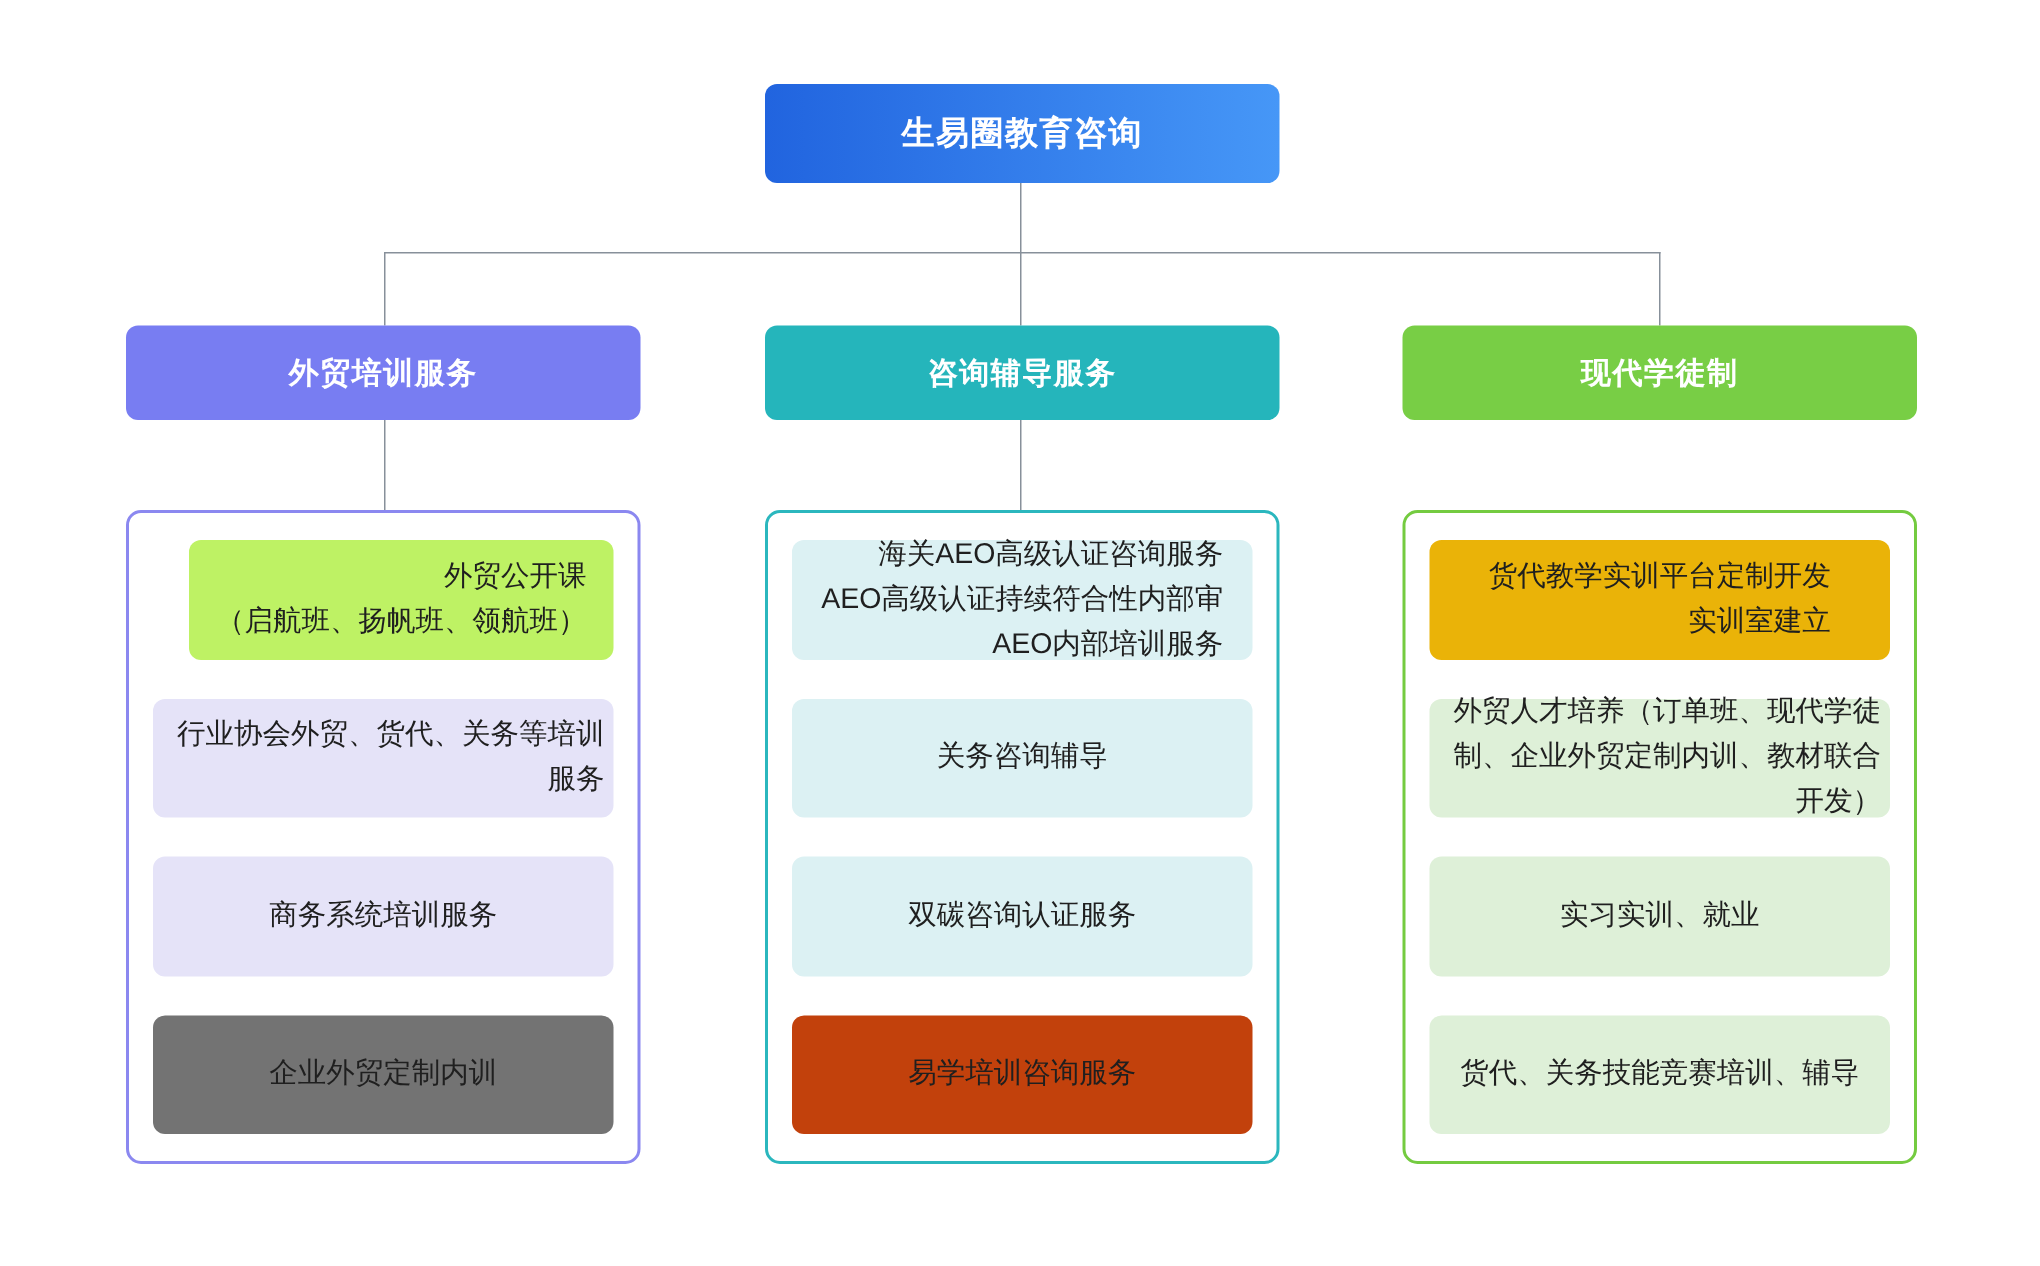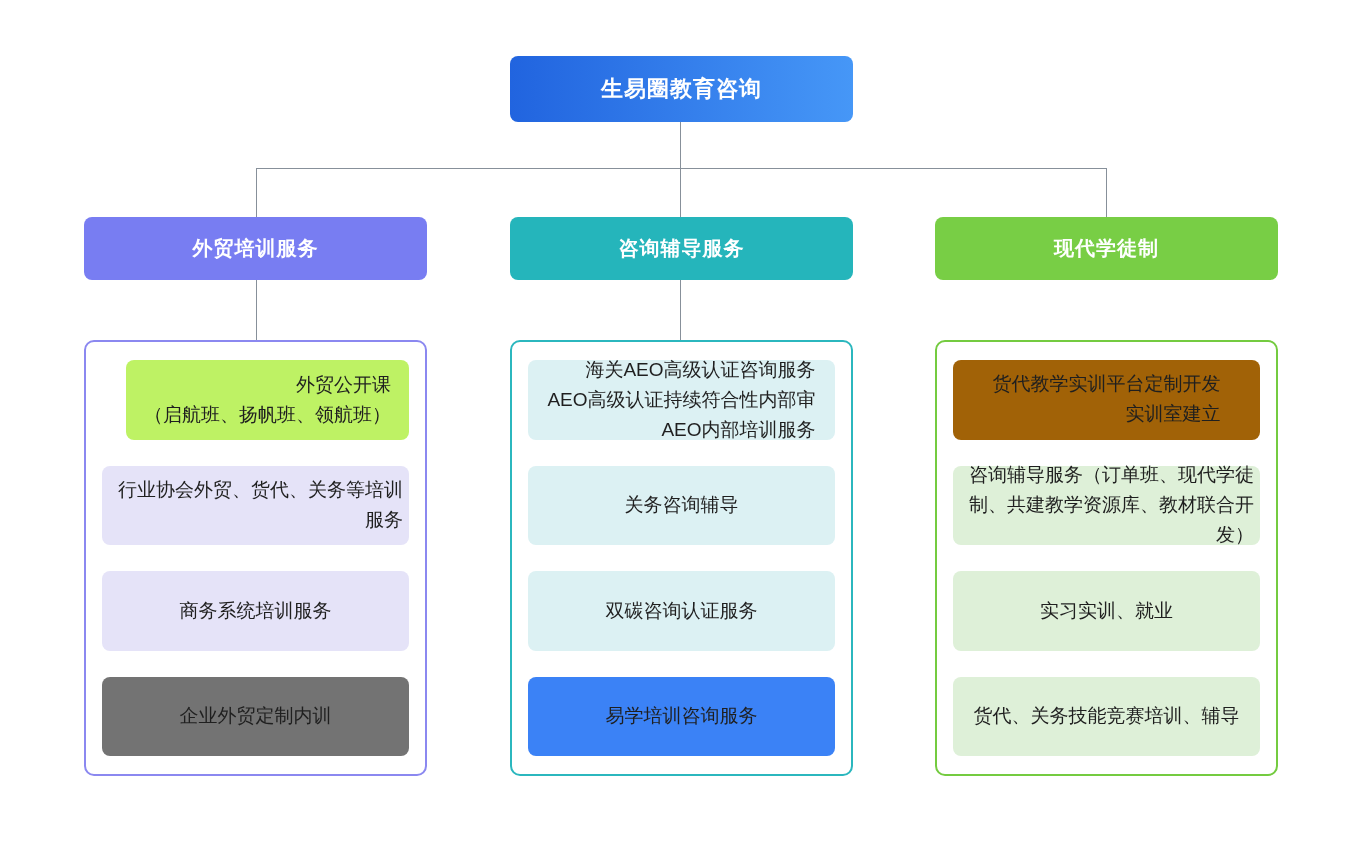--- a/index.html
+++ b/index.html
@@ -105,25 +105,25 @@
     <div class="leaf-node" style="background: #737373;">企业外贸定制内训</div>
   </div>
 
   <div class="branch-header col-2" style="background: rgb(37, 181, 187);">咨询辅导服务</div>
   <div class="branch-container col-2" style="border-color: rgb(43, 183, 190);">
     <div class="leaf-node" style="background: rgb(220, 241, 243);">海关AEO高级认证咨询服务
 AEO高级认证持续符合性内部审
 AEO内部培训服务</div>
     <div class="leaf-node" style="background: rgb(220, 241, 243);">关务咨询辅导</div>
     <div class="leaf-node" style="background: rgb(220, 241, 243);">双碳咨询认证服务</div>
-    <div class="leaf-node" style="background: #3b82f6;">易学培训咨询服务</div>
+    <div class="leaf-node" style="background: #c2410c;">易学培训咨询服务</div>
   </div>
 
   <div class="branch-header col-3" style="background: rgb(120, 206, 69);">现代学徒制</div>
   <div class="branch-container col-3" style="border-color: rgb(116, 203, 64);">
-    <div class="leaf-node" style="background: #a16207; font-family: Liberation Mono, monospace;">货代教学实训平台定制开发
+    <div class="leaf-node" style="background: #eab308;">货代教学实训平台定制开发
 实训室建立</div>
-    <div class="leaf-node" style="background: rgb(222, 240, 216);">咨询辅导服务（订单班、现代学徒制、共建教学资源库、教材联合开发）</div>
+    <div class="leaf-node" style="background: rgb(222, 240, 216);">外贸人才培养（订单班、现代学徒制、企业外贸定制内训、教材联合开发）</div>
     <div class="leaf-node" style="background: rgb(222, 240, 216);">实习实训、就业</div>
     <div class="leaf-node" style="background: rgb(222, 240, 216);">货代、关务技能竞赛培训、辅导</div>
   </div>
 
 </div>
 
 </body></html>

